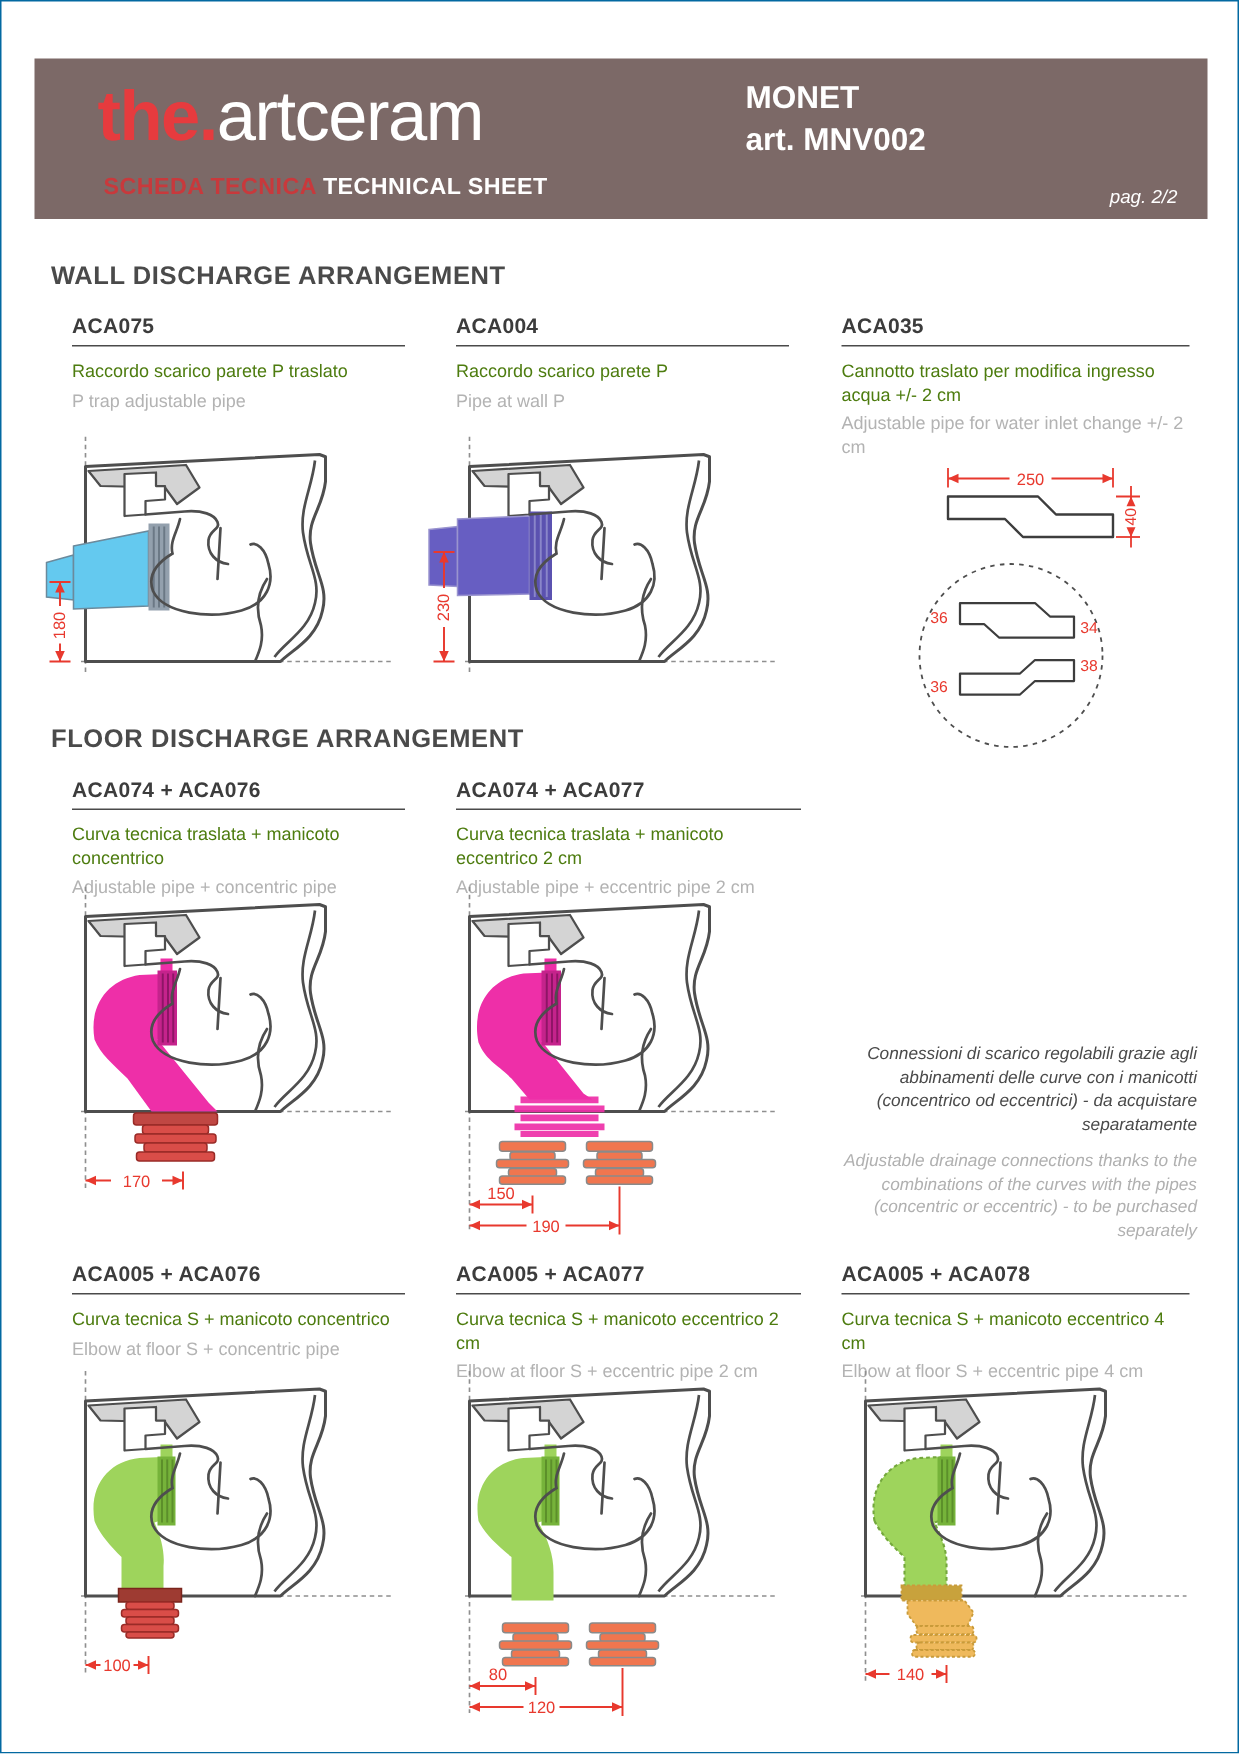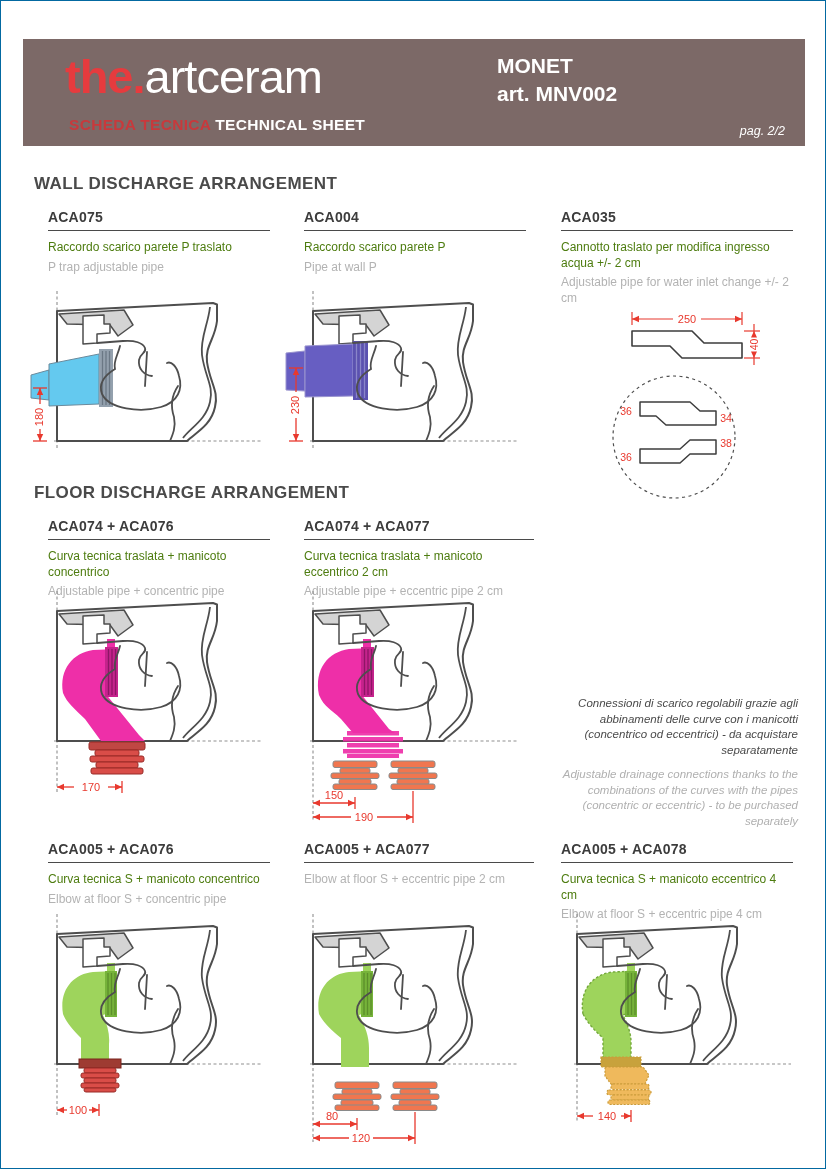--- a/index.html
+++ b/index.html
@@ -264,20 +264,21 @@
 
   <div class="card" style="left:47px;top:840px;width:222px">
     <div class="code">ACA005 + ACA076</div>
     <hr class="rule">
     <div class="it">Curva tecnica S + manicoto concentrico</div>
     <div class="en">Elbow at floor S + concentric pipe</div>
   </div>
   <div class="card" style="left:303px;top:840px;width:230px">
     <div class="code">ACA005 + ACA077</div>
     <hr class="rule">
+    <div class="it">Curva tecnica S + manicoto eccentrico 2 cm</div>
     <div class="en">Elbow at floor S + eccentric pipe 2 cm</div>
   </div>
   <div class="card" style="left:560px;top:840px;width:232px">
     <div class="code">ACA005 + ACA078</div>
     <hr class="rule">
     <div class="it">Curva tecnica S + manicoto eccentrico 4 cm</div>
     <div class="en">Elbow at floor S + eccentric pipe 4 cm</div>
   </div>
 
   <svg class="diagram" style="left:25px;top:913px" width="242" height="222" viewBox="0 0 240 222">

